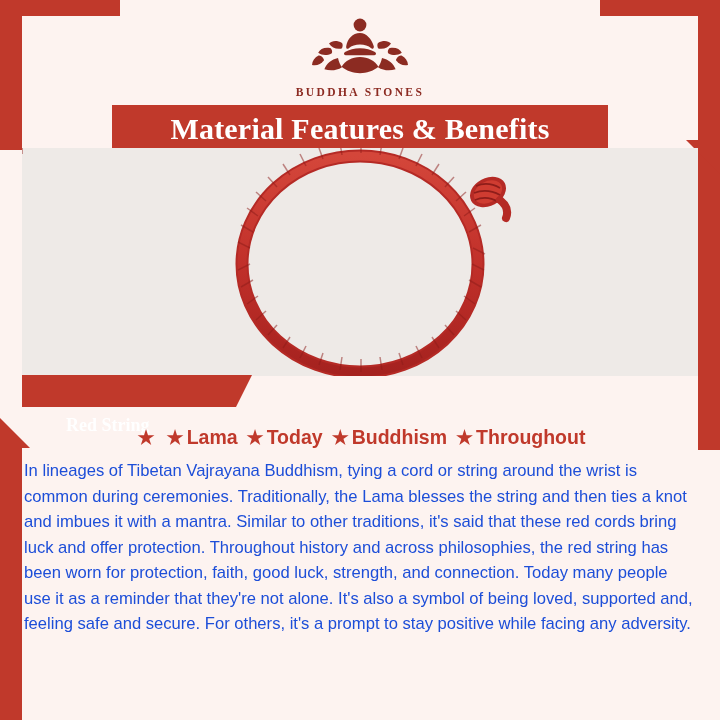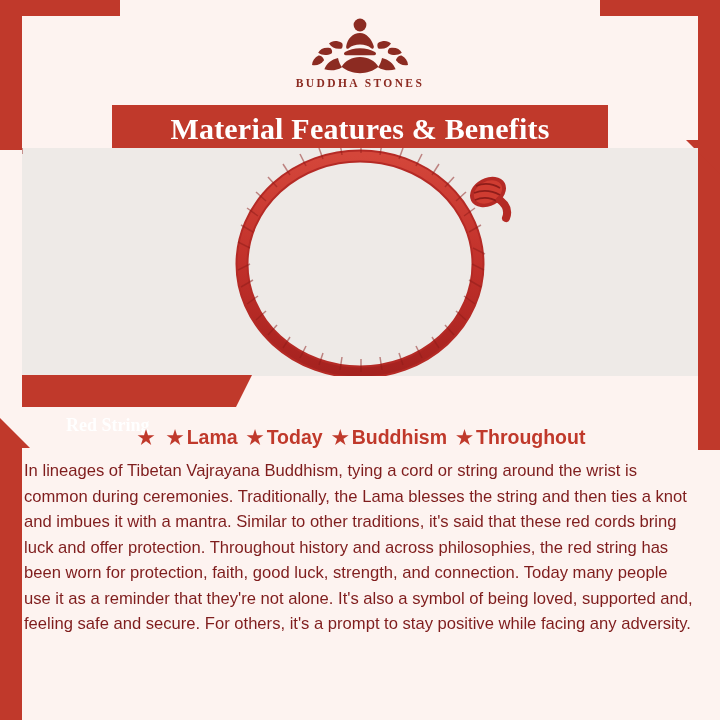--- a/index.html
+++ b/index.html
@@ -75,21 +75,21 @@
 
   
   .logo {
     position: absolute;
     left: 0; right: 0;
     top: 12px;
     text-align: center;
   }
   .logo svg { display: block; margin: 0 auto; }
   .logo-text {
-    margin-top: 3px;
+    margin-top: 12px;
     font-size: 11.5px;
     letter-spacing: 2.4px;
     color: #8c2b22;
     font-weight: bold;
     font-family: "Liberation Serif", serif;
   }
 
   
   .title-banner {
     position: absolute;
@@ -182,21 +182,21 @@
     margin-left: 9px;
   }
   .kw:first-child .star { margin-left: 3px; }
 
   
   .body-text {
     position: absolute;
     left: 24px;
     top: 458px;
     width: 672px;
-    color: #7f1d1d;
+    color: #1d4ed8;
     font-size: 16.6px;
     line-height: 25.5px;
     font-family: "Liberation Sans", sans-serif;
     text-align: left;
   }
 </style>
 </head>
 <body>
 
 <div class="page">

